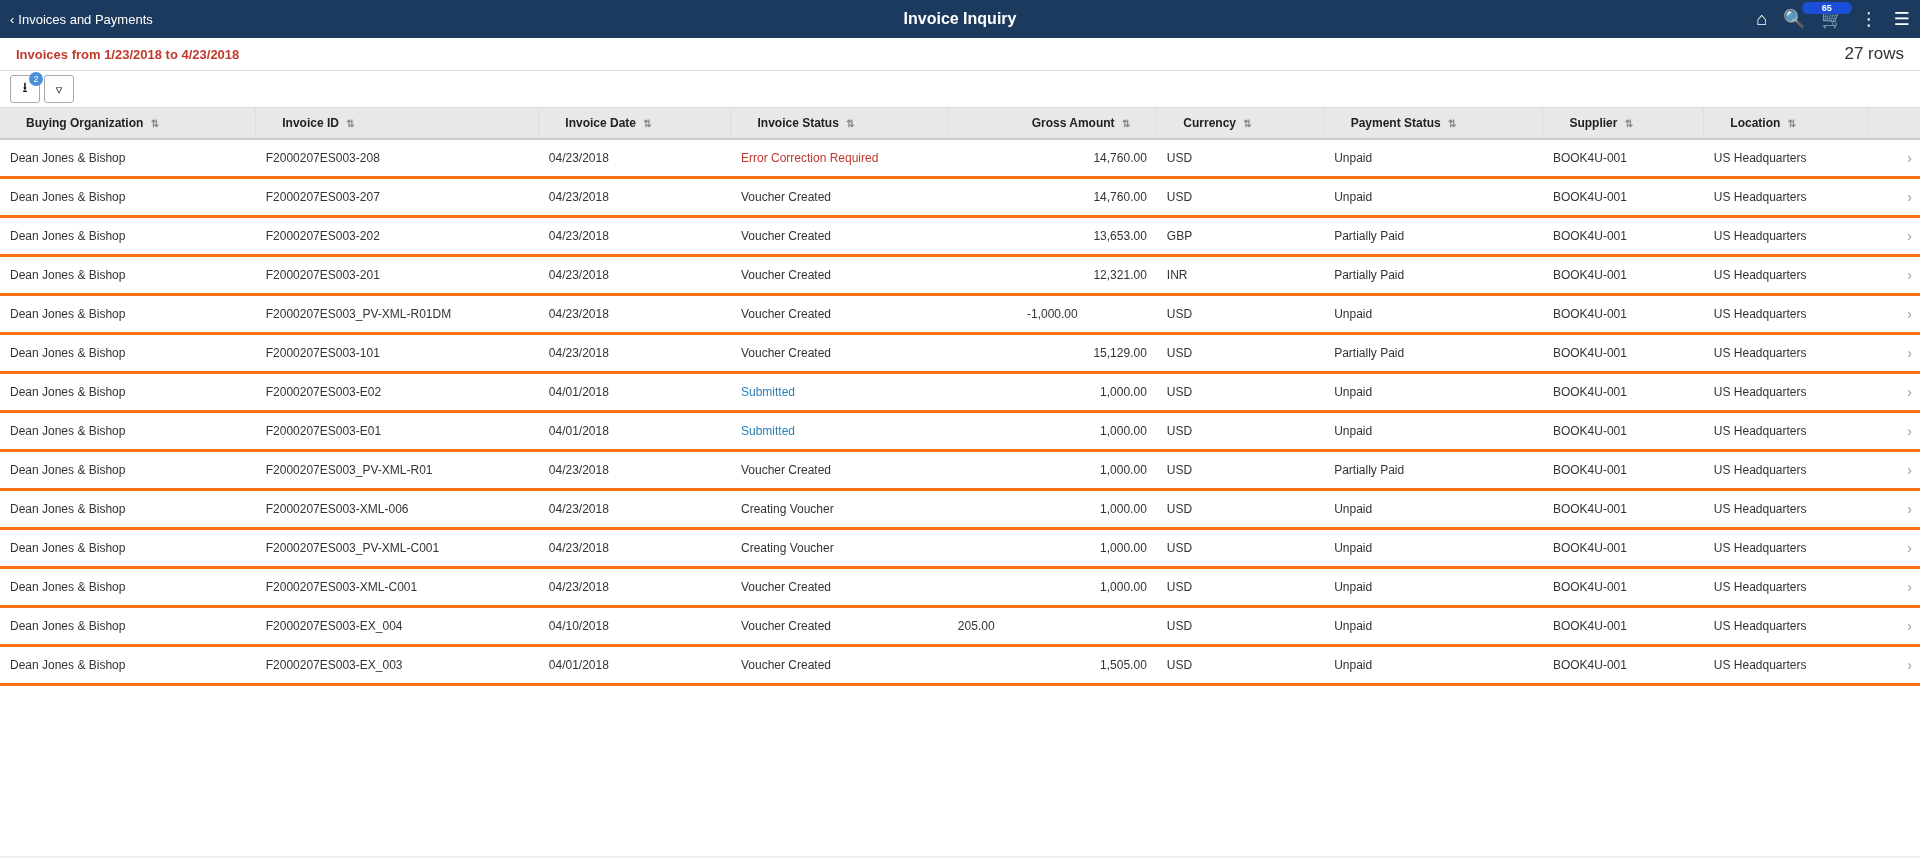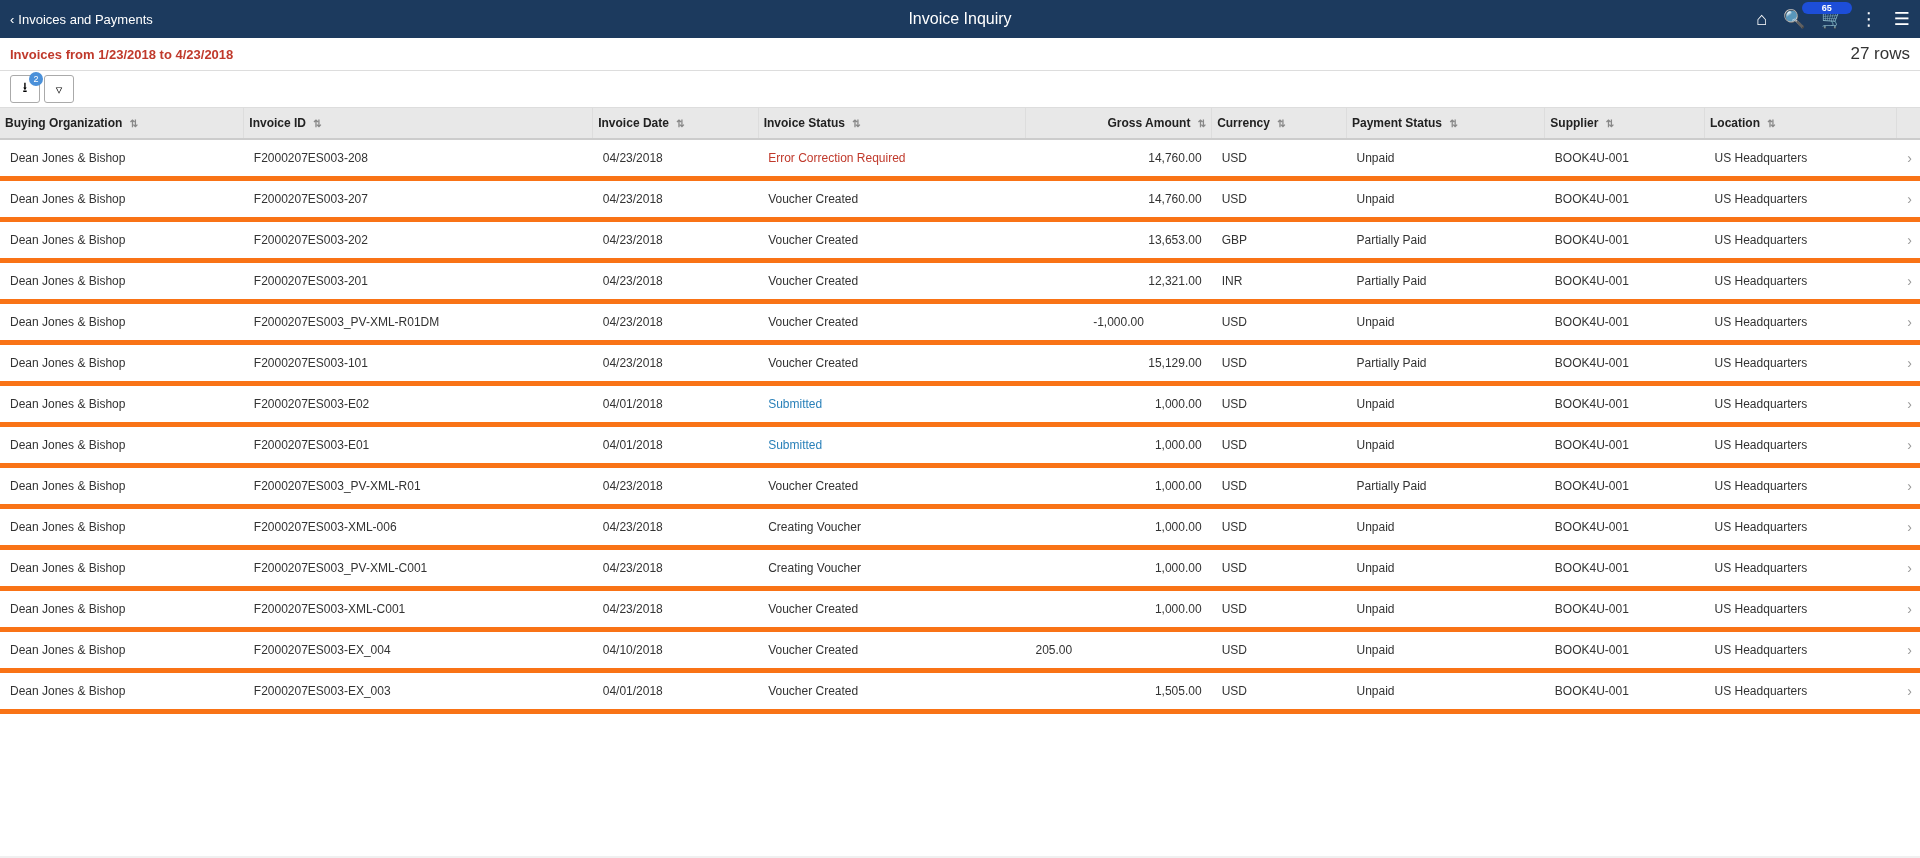--- a/index.html
+++ b/index.html
@@ -22,21 +22,21 @@
       font-size: 13px;
       cursor: pointer;
       gap: 4px;
       min-width: 200px;
     }
     .header-title {
       position: absolute;
       left: 50%;
       transform: translateX(-50%);
       font-size: 16px;
-      font-weight: normal;
+      font-weight: bold;
       color: white;
     }
     .header-icons {
       margin-left: auto;
       display: flex;
       align-items: center;
       gap: 16px;
     }
     .header-icon {
       color: white;
@@ -52,21 +52,21 @@
       color: white;
       font-size: 9px;
       border-radius: 10px;
       padding: 1px 20px;
       font-weight: bold;
     }
 
     
     .sub-header {
       background: white;
-      padding: 6px 10px;
+      padding: 6px 16px;
       display: flex;
       align-items: center;
       justify-content: space-between;
       border-bottom: 1px solid #ddd;
     }
     .date-range {
       color: #c0392b;
       font-size: 13px;
       font-weight: 600;
     }
@@ -121,38 +121,38 @@
     }
     table {
       width: 100%;
       border-collapse: collapse;
     }
     thead tr {
       background: #e8e8e8;
       border-bottom: 2px solid #ccc;
     }
     thead th {
-      padding: 8px 5px;
+      padding: 8px 26px;
       text-align: left;
       font-weight: bold;
       font-size: 12px;
       color: #222;
       white-space: nowrap;
       border-right: 1px solid #ddd;
       user-select: none;
     }
     thead th:last-child { border-right: none; }
     thead th .sort-icon {
       display: inline-block;
       margin-left: 4px;
       color: #888;
       font-size: 10px;
     }
     tbody tr {
-      border-bottom: 5px solid #f97316;
+      border-bottom: 3px solid #f97316;
       background: white;
     }
     tbody td {
       padding: 10px 10px;
       font-size: 12px;
       color: #333;
       vertical-align: middle;
     }
     .td-chevron {
       text-align: right;

